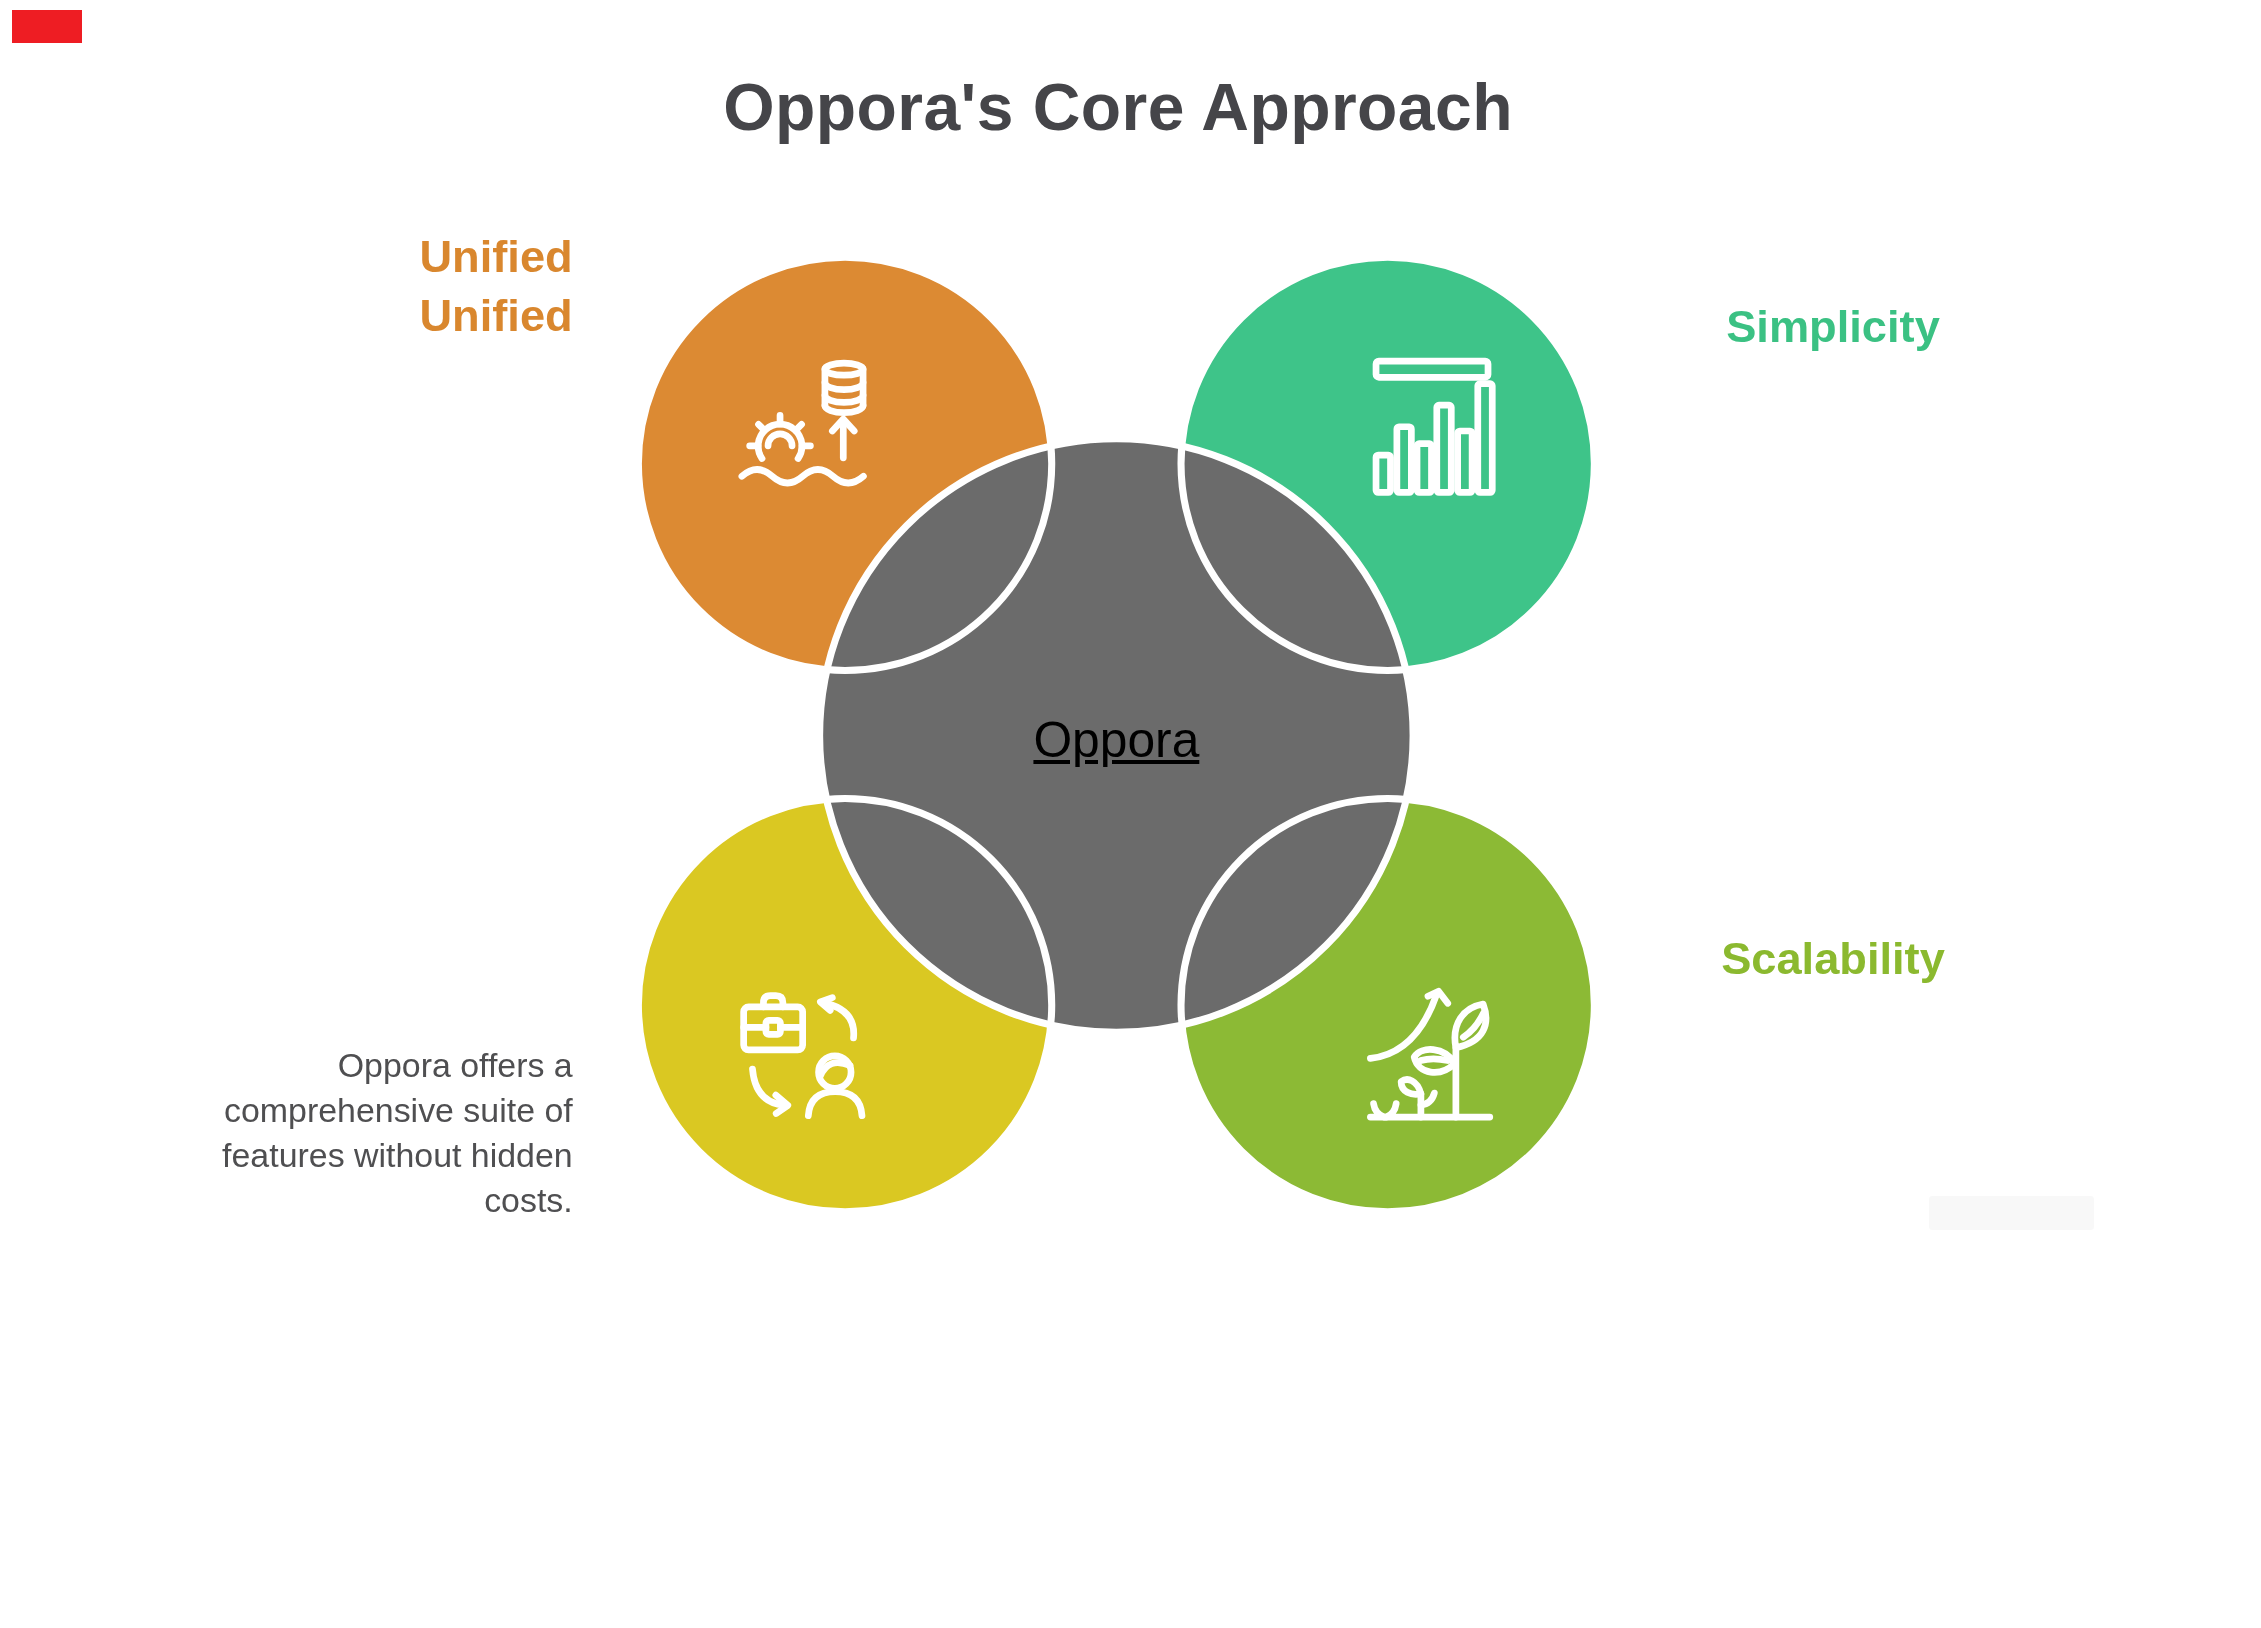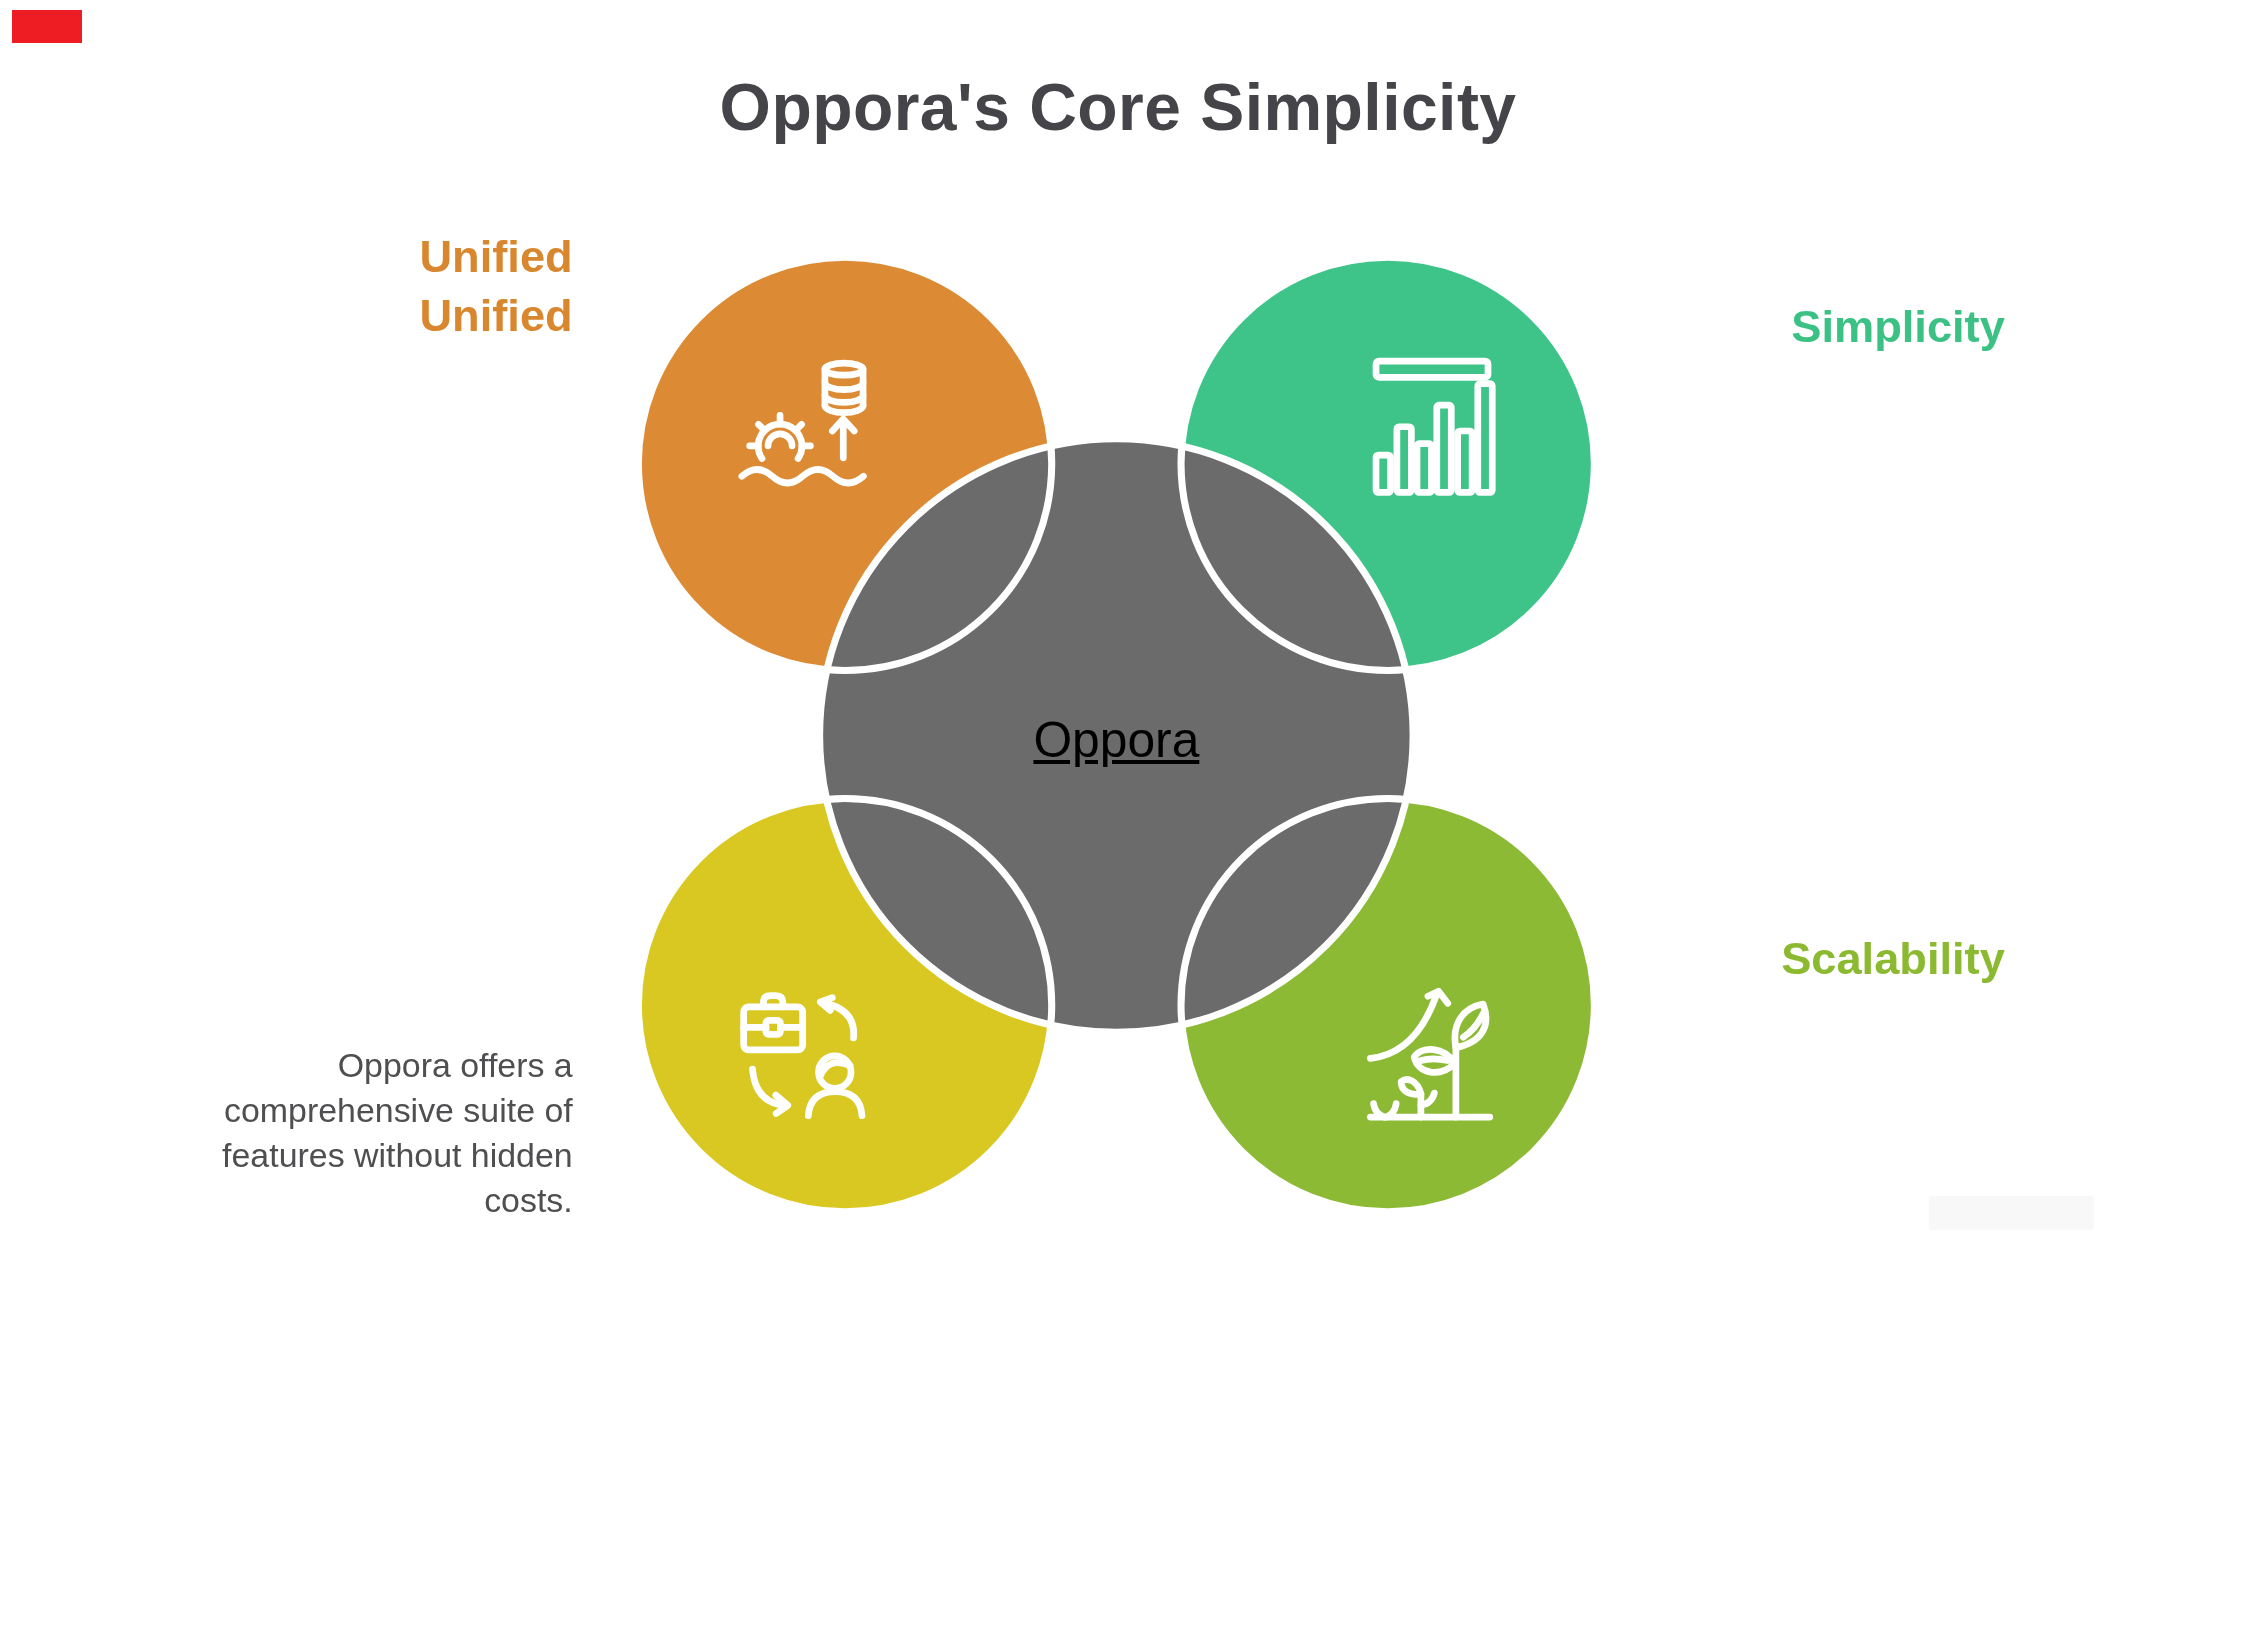--- a/index.html
+++ b/index.html
@@ -46,21 +46,21 @@
     left: 0;
     width: 98.75vw;
     text-align: center;
     font-size: 2.2vw;
     font-weight: 400;
     color: #000000;
     text-decoration: underline;
   }
   .block { position: absolute; margin-top: 12px; }
   .align-right { text-align: right; }
-  .align-left  { text-align: right; }
+  .align-left  { text-align: center; }
   .heading {
     font-size: 2vw;
     font-weight: 700;
     line-height: 1.3;
   }
   .body-text {
     font-size: 1.5vw;
     line-height: 1.33;
     color: #4F4F51;
   }
@@ -88,21 +88,21 @@
     border-radius: 0.15vw;
   }
 </style>
 </head>
 <body>
 
 <div class="stage">
 
   <div class="marker"></div>
 
-  <div class="page-title">Oppora's Core Simplicity</div>
+  <div class="page-title">Oppora's Core Approach</div>
 
   <svg class="venn-svg" viewBox="0 0 6400 3600" preserveAspectRatio="xMidYMid meet">
 
     <circle cx="2392" cy="1313" r="585" fill="#DC8A33"></circle>
     <circle cx="3928" cy="1313" r="585" fill="#3EC489"></circle>
     <circle cx="2392" cy="2845" r="585" fill="#DAC822"></circle>
     <circle cx="3928" cy="2845" r="585" fill="#8CBA35"></circle>
 
     <circle cx="3160" cy="2082" r="840" fill="#6B6B6B"></circle>
 

